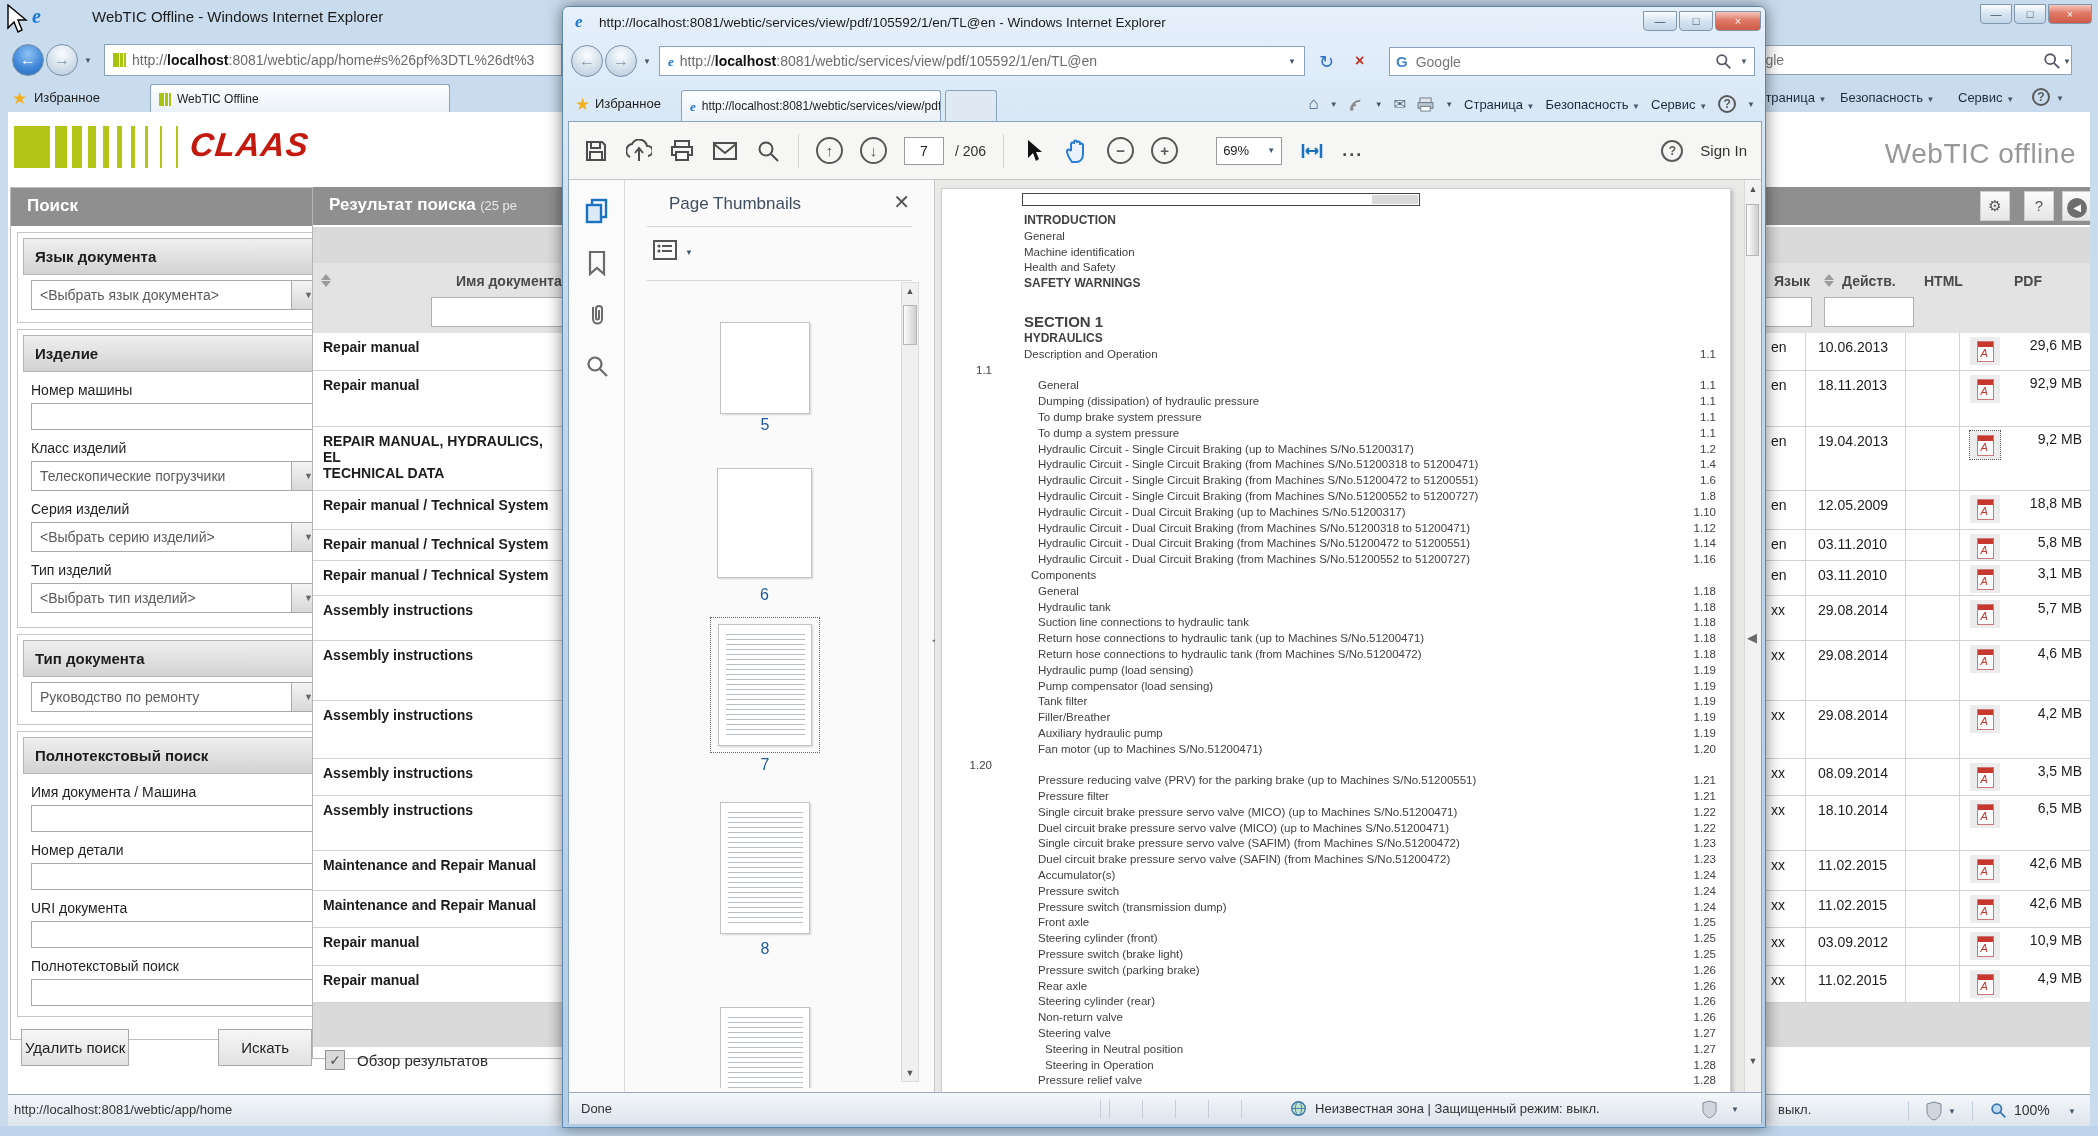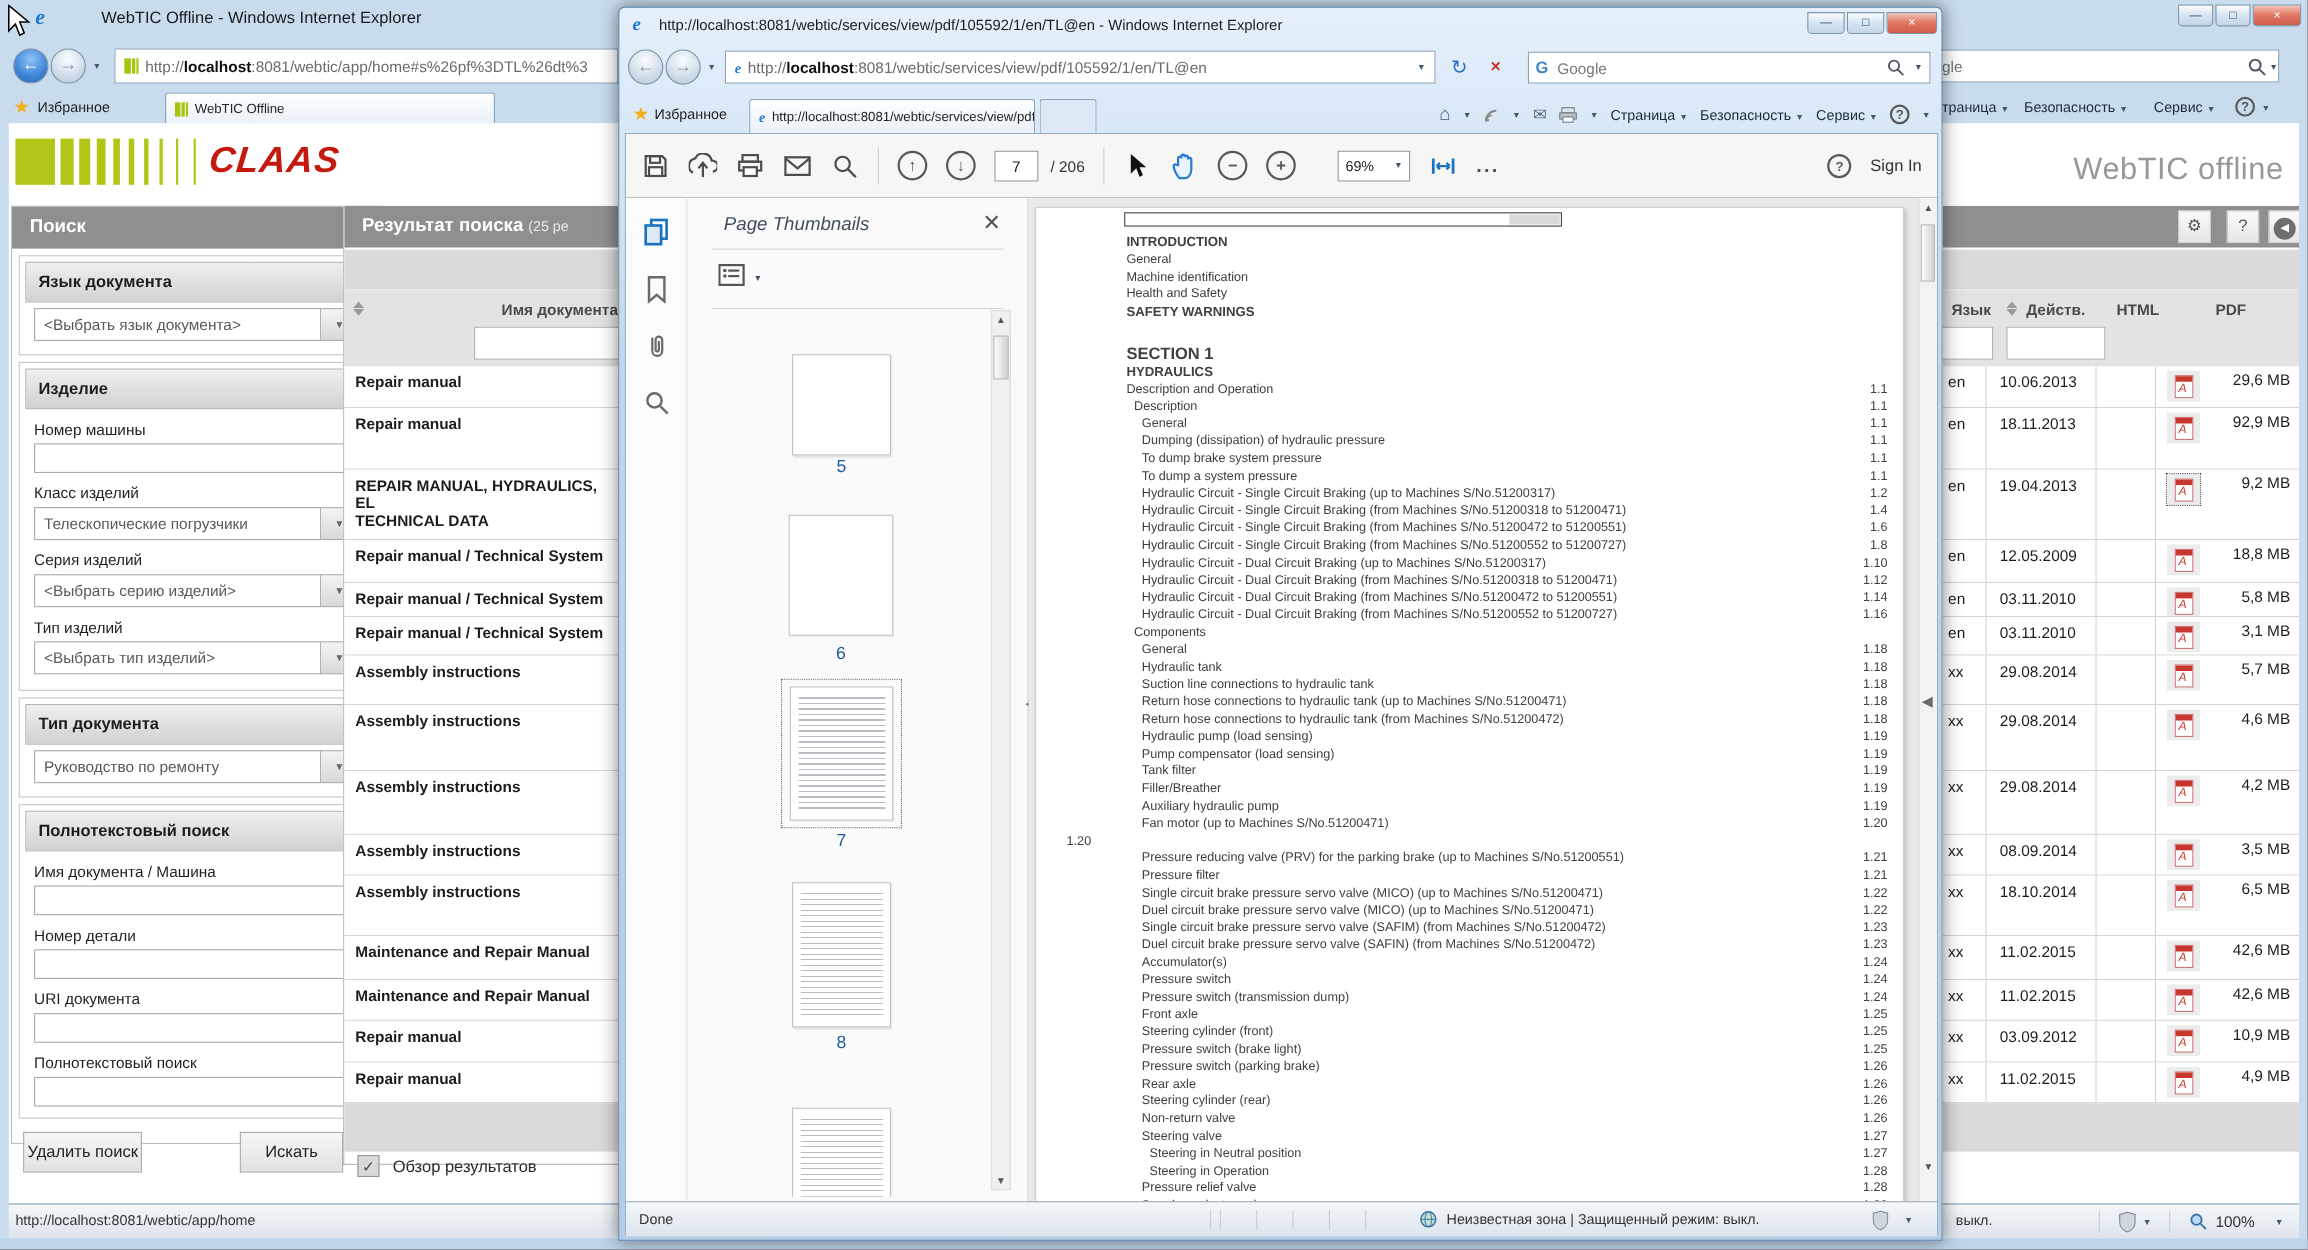--- a/index.html
+++ b/index.html
@@ -656,21 +656,21 @@
           <svg width="22" height="26" viewBox="0 0 22 26">
               <path d="M7 5 V17 a 4.5 4.5 0 0 0 9 0 V7 a 3 3 0 0 0 -6 0 V16 a 1.5 1.5 0 0 0 3 0 V8" fill="none" stroke="#6a6a6a" stroke-width="2"></path>
             </svg>
           <svg width="24" height="24" viewBox="0 0 24 24">
               <circle cx="10" cy="10" r="6.5" fill="none" stroke="#6a6a6a" stroke-width="2.2"></circle>
               <line x1="15" y1="15" x2="22" y2="22" stroke="#6a6a6a" stroke-width="2.2"></line>
             </svg>
         </div>
 
         <div id="thumbpanel">
-          <span class="tp-title abs" style="left:33px;top:14px;font-style:italic;">Page Thumbnails</span>
+          <span class="tp-title abs" style="left:44px;top:14px;">Page Thumbnails</span>
           <span class="tp-x abs" style="right:24px;top:10px;">✕</span>
           <div class="tp-sep" style="top:46px;"></div>
           <svg class="abs" style="left:28px;top:60px;" width="26" height="22" viewBox="0 0 26 22">
               <rect x="1" y="1" width="22" height="18" fill="none" stroke="#555" stroke-width="2"></rect>
               <circle cx="6" cy="6" r="1.6" fill="#555"></circle>
               <circle cx="6" cy="11" r="1.6" fill="#555"></circle>
               <rect x="9" y="5" width="10" height="2" fill="#555"></rect>
               <rect x="9" y="10" width="10" height="2" fill="#555"></rect>
             </svg>
           <span class="dd abs" style="left:60px;top:68px;">▼</span>
@@ -734,21 +734,20 @@
                 </div>
                 <div class="tl h">
                   <span class="tt" style="padding-left: 0px;">HYDRAULICS</span>
                   <span class="tp"></span>
                 </div>
                 <div class="tl ">
                   <span class="tt" style="padding-left: 0px;">Description and Operation</span>
                   <span class="tp">1.1</span>
                 </div>
                 <div class="tl ">
-                  <span class="tt" style="padding-left: 7px;">Description</span>
                   <span class="tp">1.1</span>
                 </div>
                 <div class="tl ">
                   <span class="tt" style="padding-left: 14px;">General</span>
                   <span class="tp">1.1</span>
                 </div>
                 <div class="tl ">
                   <span class="tt" style="padding-left: 14px;">Dumping (dissipation) of hydraulic pressure</span>
                   <span class="tp">1.1</span>
                 </div>

